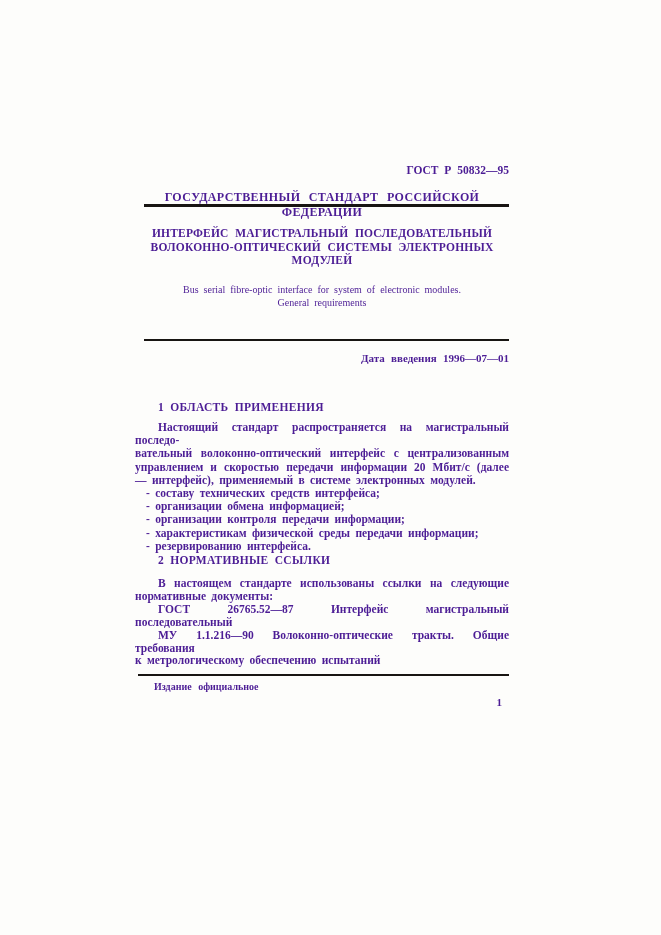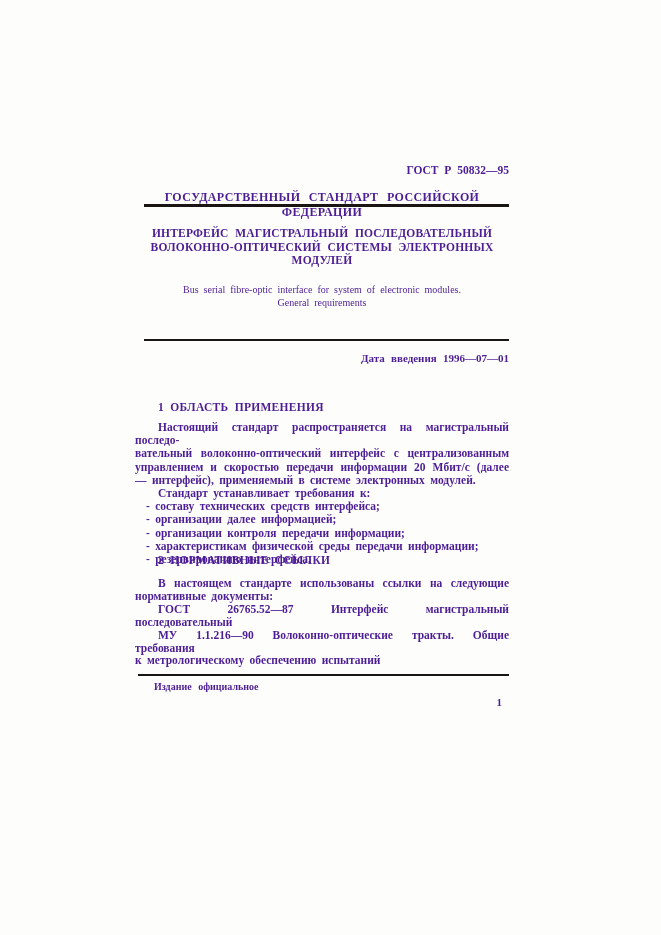--- a/index.html
+++ b/index.html
@@ -77,24 +77,23 @@
 
     <div class="blk sechdr h1">1 ОБЛАСТЬ ПРИМЕНЕНИЯ</div>
 
     <div class="blk body-text scope-body">
       <div class="para">
         <div class="jline ind">Настоящий стандарт распространяется на магистральный последо-</div>
         <div class="jline">вательный волоконно-оптический интерфейс с централизованным</div>
         <div class="jline">управлением и скоростью передачи информации 20 Мбит/с (далее</div>
         <div>— интерфейс), применяемый в системе электронных модулей.</div>
       </div>
-      <div class="para ind">Стандарт устанавливает требования к:</div>
       <div class="list">
         <div class="list-item">- составу технических средств интерфейса;</div>
-        <div class="list-item">- организации далее информацией;</div>
+        <div class="list-item">- организации обмена информацией;</div>
         <div class="list-item">- организации контроля передачи информации;</div>
         <div class="list-item">- характеристикам физической среды передачи информации;</div>
         <div class="list-item">- резервированию интерфейса.</div>
       </div>
     </div>
 
     <div class="blk sechdr h2">2 НОРМАТИВНЫЕ ССЫЛКИ</div>
 
     <div class="blk body-text refs-body">
       <div class="para">

